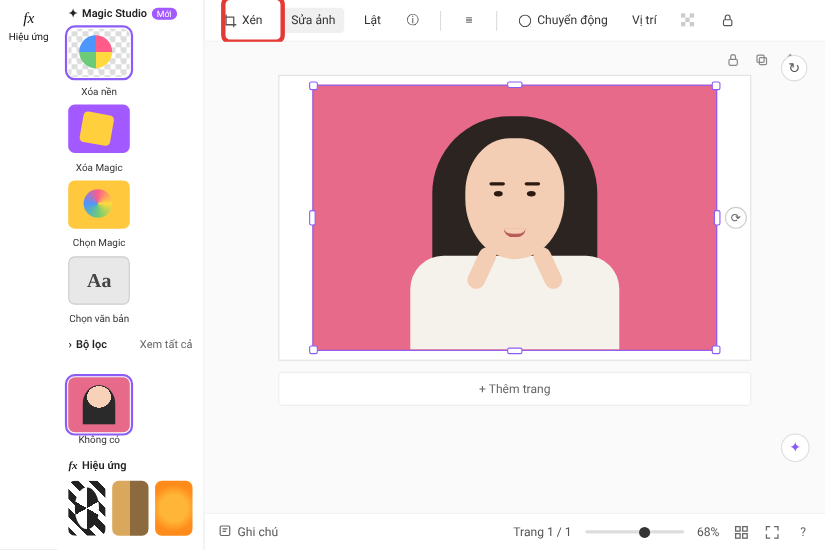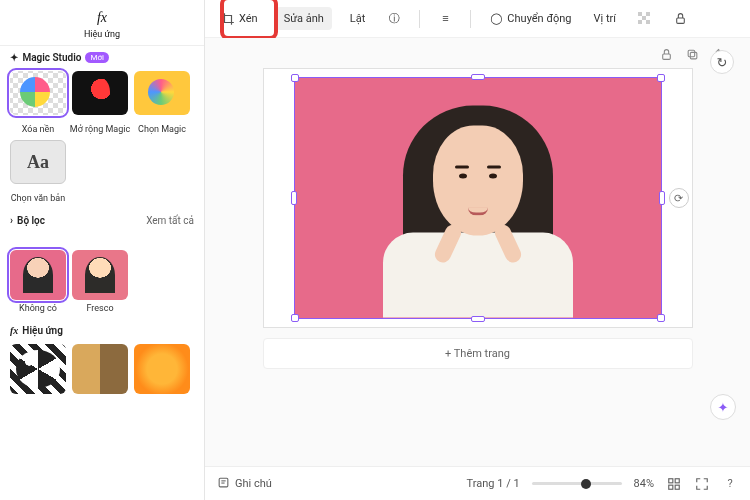--- a/index.html
+++ b/index.html
@@ -1,18 +1,18 @@
 <!DOCTYPE html>
 <html><head>
 <meta charset="utf-8">
 <style>
 * { margin: 0; padding: 0; box-sizing: border-box; font-family: -apple-system, BlinkMacSystemFont, "Segoe UI", Roboto, sans-serif; }
 body { width: 750px; height: 500px; background: #fff; overflow: hidden; position: relative; display: flex; }
 
-.left-panel { width: 205px; height: 100%; background: #fff; border-right: 1px solid #e5e5e5; display: flex; flex-direction: column; font-size: 10px; color: #333; }
+.left-panel { width: 186px; height: 100%; background: #fff; border-right: 1px solid #e5e5e5; display: flex; flex-direction: row; font-size: 10px; color: #333; }
 
 .tabs-row { display: flex; padding: 10px 8px 6px; gap: 0; border-bottom: 1px solid #eee; }
 .main-tab { flex: 1; display: flex; flex-direction: column; align-items: center; gap: 3px; cursor: pointer; font-size: 9px; color: #555; }
 .main-tab.active { color: #111; }
 .main-tab .tab-icn { font-size: 14px; font-style: italic; font-family: Georgia, serif; }
 
 .section { padding: 6px 10px 2px; }
 .section-head { display: flex; align-items: center; gap: 4px; font-weight: 600; font-size: 10px; color: #222; margin-bottom: 6px; }
 .section-head .see-all { margin-left: auto; font-weight: 400; color: #666; cursor: pointer; }
 .badge-new { background: #a259ff; color: #fff; font-size: 8px; padding: 1px 5px; border-radius: 8px; font-weight: 400; }
@@ -121,22 +121,22 @@
         <span>Magic Studio</span>
         <span class="badge-new">Mới</span>
       </div>
     </div>
     <div class="tool-grid">
       <div class="tool-item selected">
         <div class="tool-thumb thumb-removebg"></div>
         <span class="tool-label">Xóa nền</span>
       </div>
       <div class="tool-item">
-        <div class="tool-thumb thumb-morong"></div>
-        <span class="tool-label">Mở rộng Magic</span>
+        <div class="tool-thumb thumb-xoamagic"></div>
+        <span class="tool-label">Xóa Magic</span>
       </div>
       <div class="tool-item">
         <div class="tool-thumb thumb-chonmagic"></div>
         <span class="tool-label">Chọn Magic</span>
       </div>
       <div class="tool-item">
         <div class="tool-thumb thumb-chonvb"></div>
         <span class="tool-label">Chọn văn bản</span>
       </div>
     </div>
@@ -145,24 +145,20 @@
       <div class="section-head">
         <span>›</span>
         <span>Bộ lọc</span>
         <span class="see-all">Xem tất cả</span>
       </div>
     </div>
     <div class="filter-row">
       <div class="filter-item selected">
         <div class="filter-thumb"></div>
         <span class="filter-label">Không có</span>
-      </div>
-      <div class="filter-item">
-        <div class="filter-thumb" style="filter:sepia(.2) saturate(1.1)"></div>
-        <span class="filter-label">Fresco</span>
       </div>
     </div>
 
     <div class="section">
       <div class="section-head">
         <span style="font-style:italic;font-family:Georgia">fx</span>
         <span>Hiệu ứng</span>
       </div>
     </div>
     <div class="fx-row">
@@ -289,21 +285,21 @@
       <span><svg width="13" height="13" viewBox="0 0 24 24" fill="none" stroke="#666" stroke-width="2">
             <rect x="4" y="4" width="16" height="16" rx="2"></rect>
             <line x1="8" y1="9" x2="16" y2="9"></line>
             <line x1="8" y1="13" x2="14" y2="13"></line>
           </svg></span>
       <span>Ghi chú</span>
     </div>
     <div class="spacer"></div>
     <span>Trang 1 / 1</span>
     <div class="zoom-slider"></div>
-    <span>84%</span>
+    <span>68%</span>
     <div class="bb-icn">
         <svg width="14" height="14" viewBox="0 0 24 24" fill="none" stroke="#666" stroke-width="2">
           <rect x="3" y="3" width="7" height="7"></rect>
           <rect x="14" y="3" width="7" height="7"></rect>
           <rect x="3" y="14" width="7" height="7"></rect>
           <rect x="14" y="14" width="7" height="7"></rect>
         </svg>
       </div>
     <div class="bb-icn">
         <svg width="14" height="14" viewBox="0 0 24 24" fill="none" stroke="#666" stroke-width="2">

